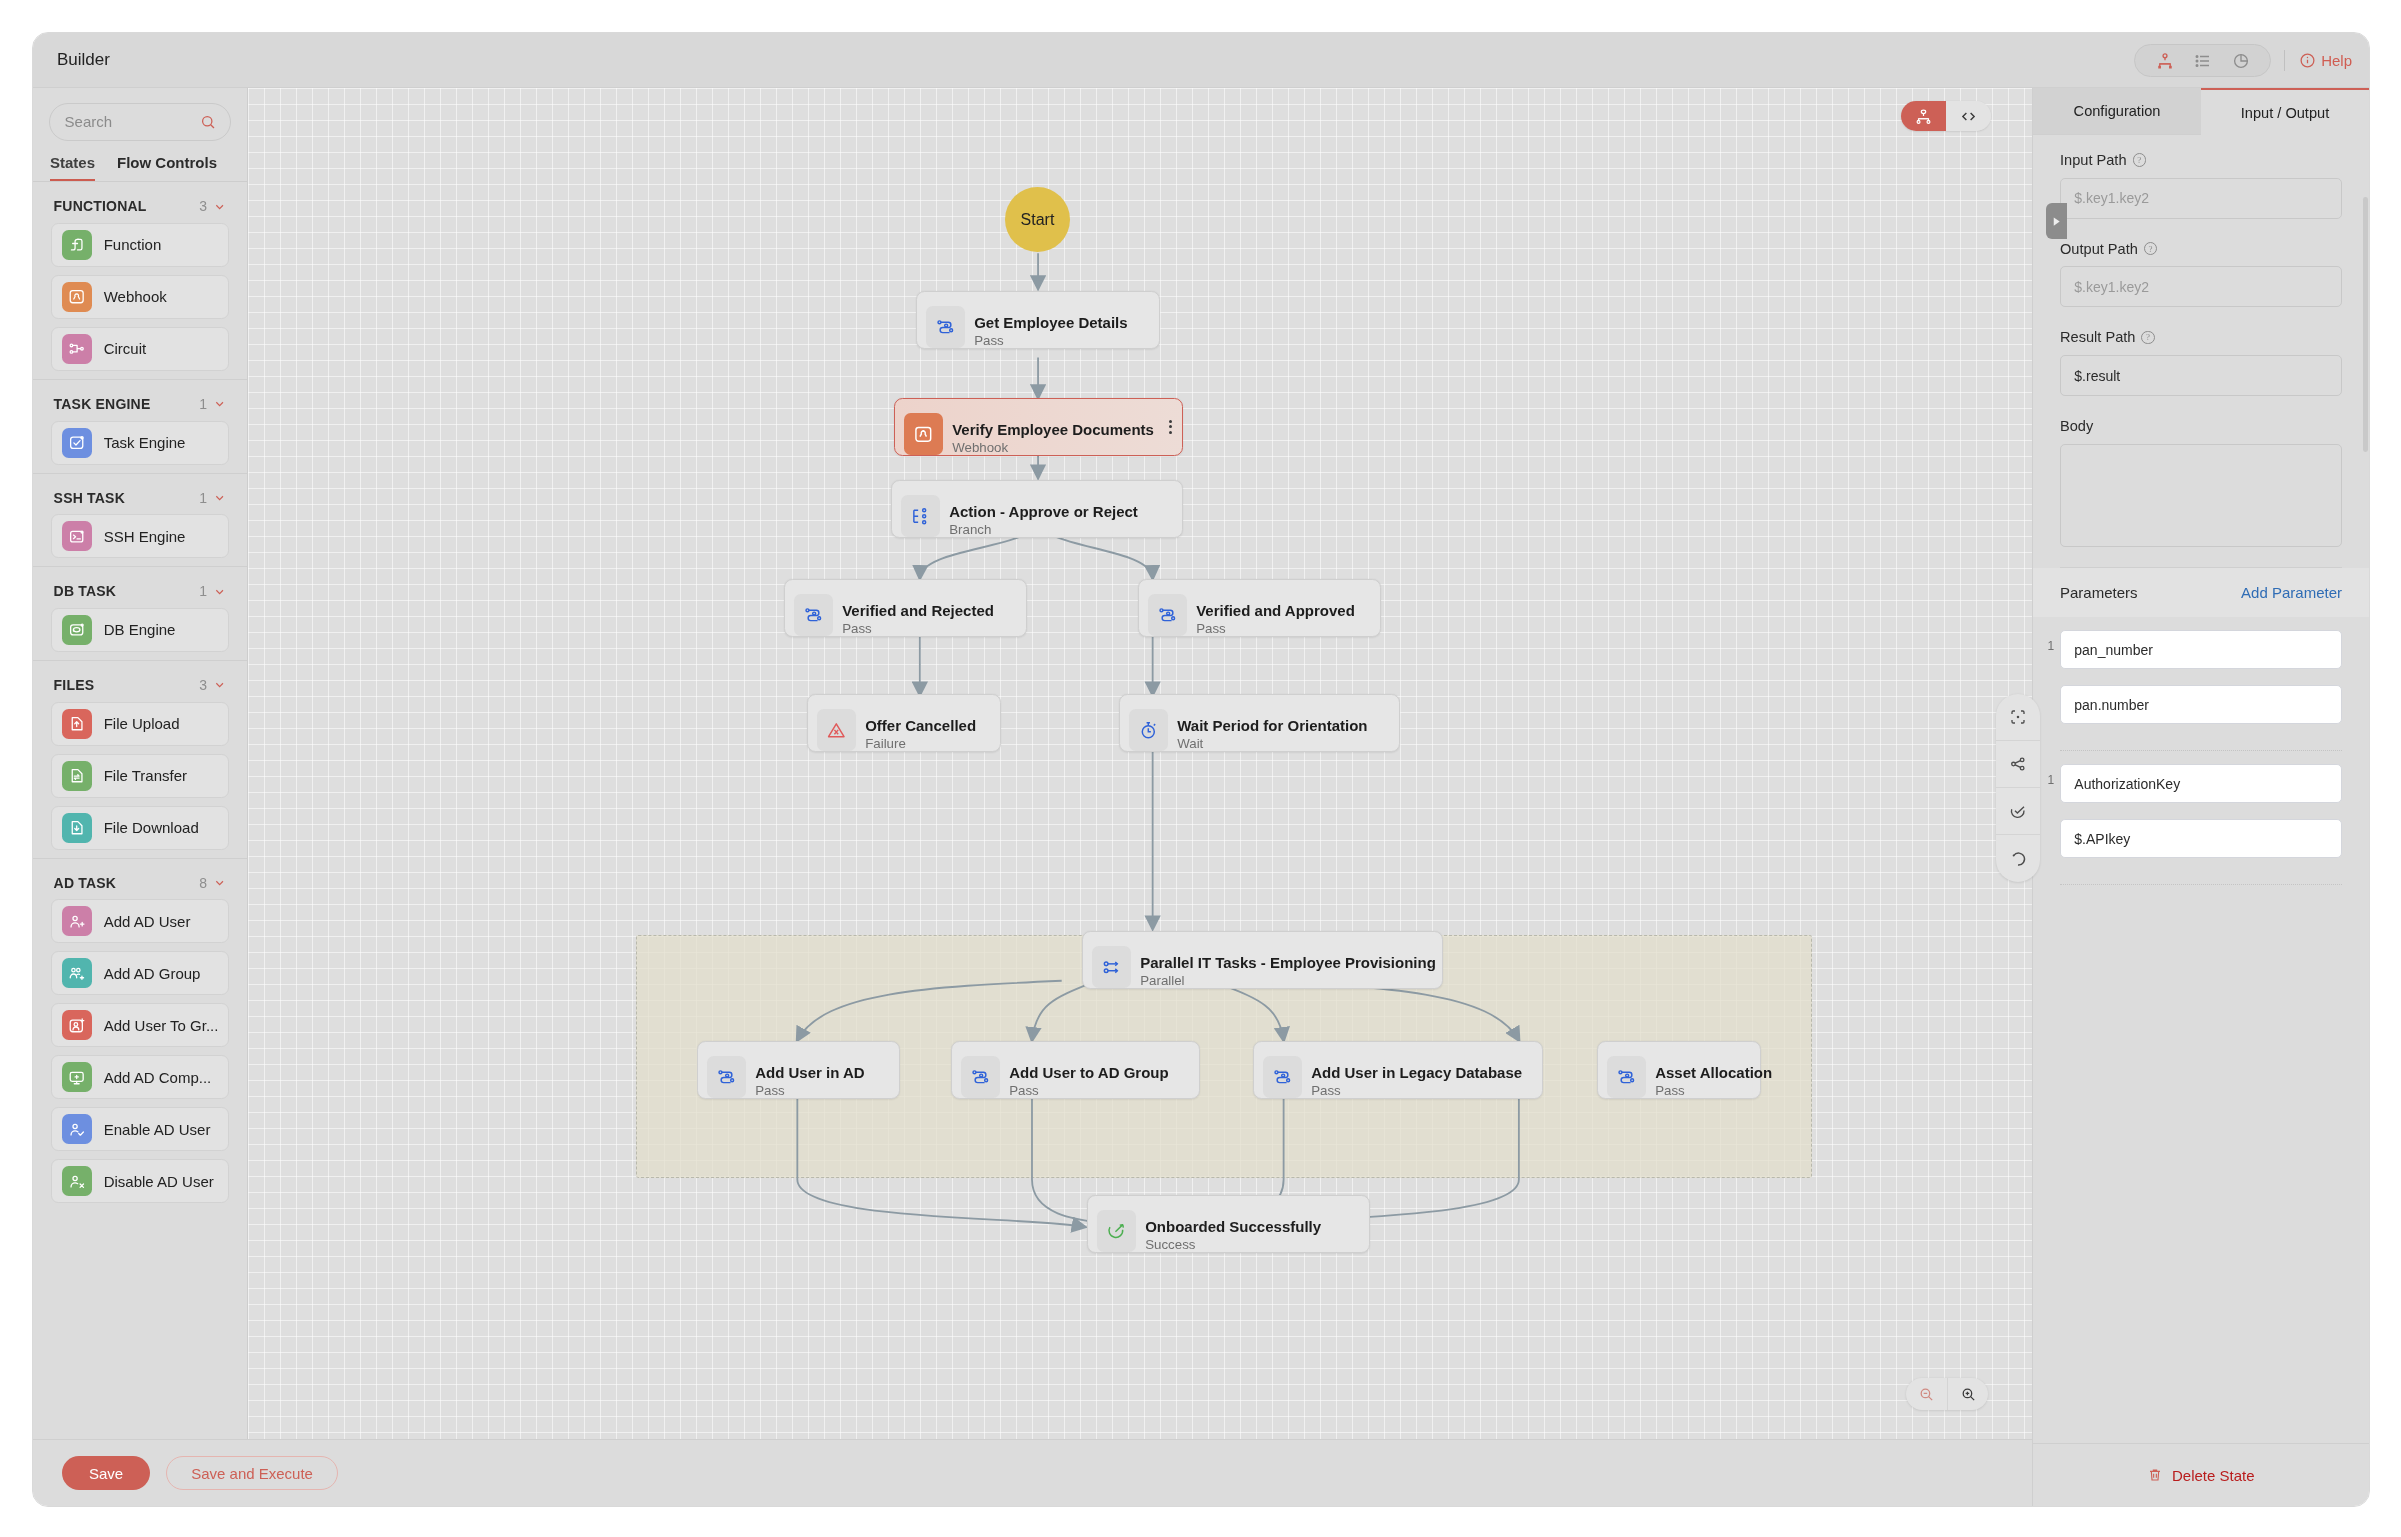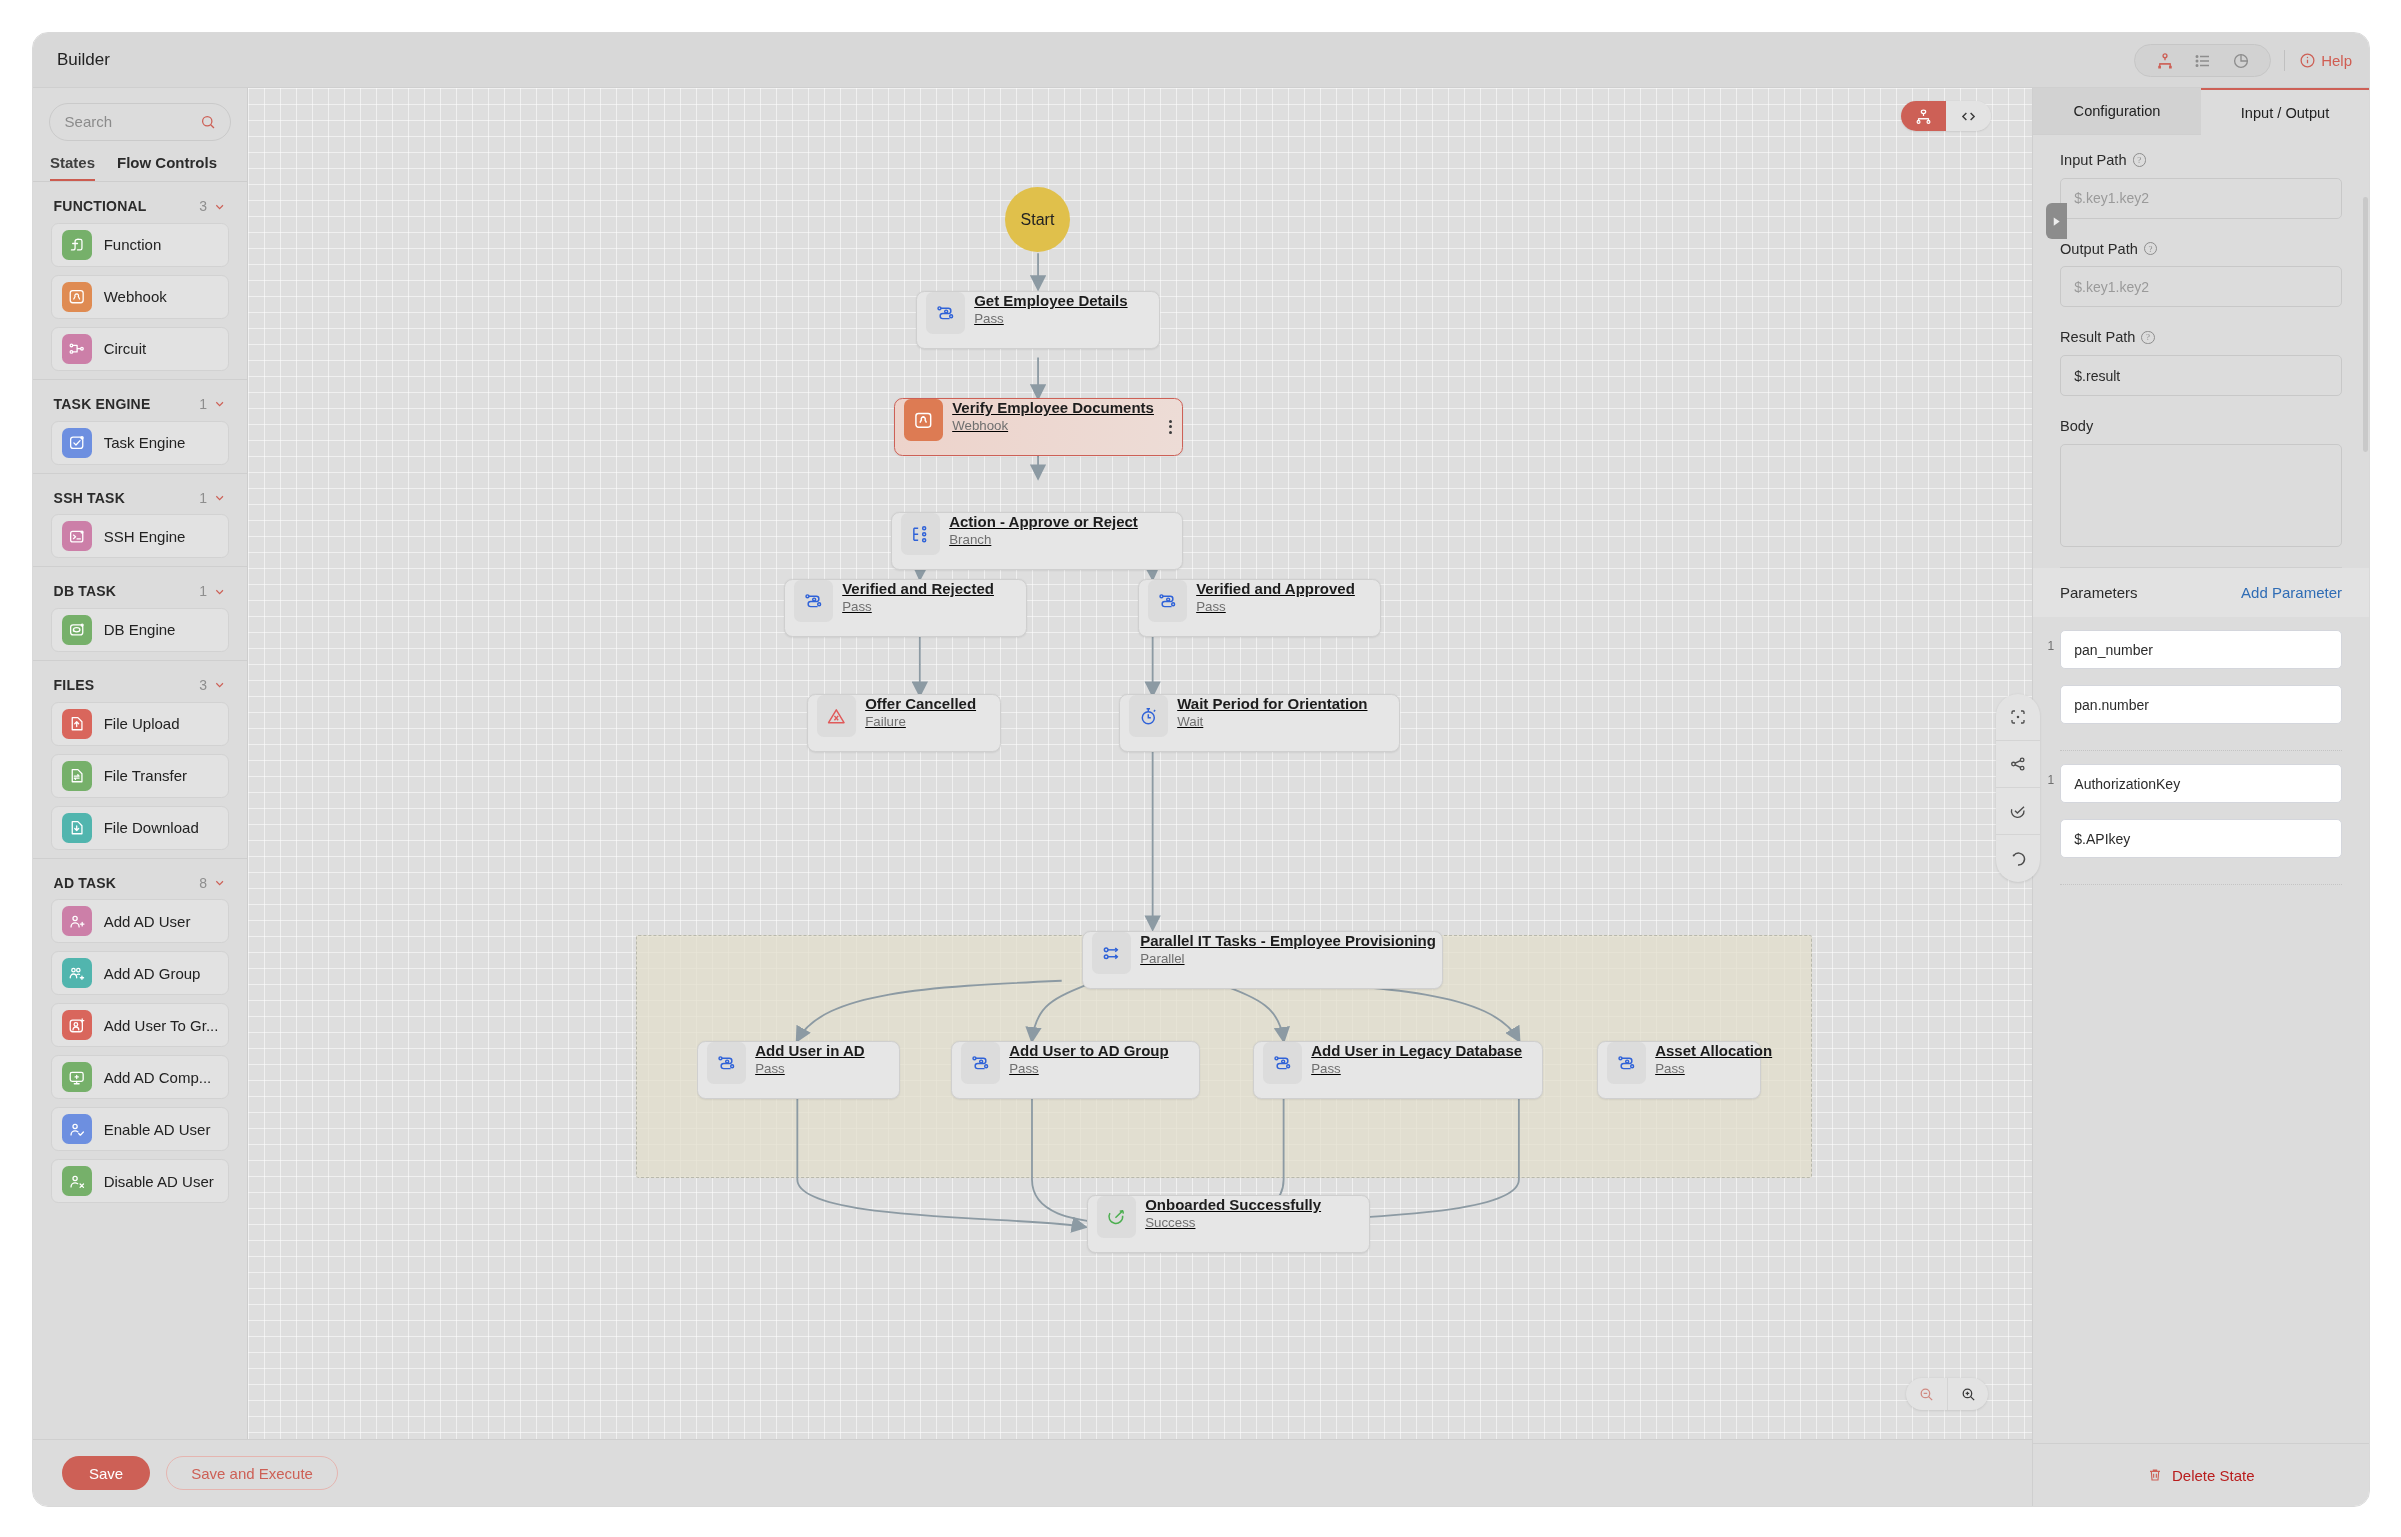--- a/index.html
+++ b/index.html
@@ -216,26 +216,25 @@
     background: #e0c04b;
     display: flex; align-items: center; justify-content: center;
     font-size: 16px; color: #222; cursor: pointer;
   }
 
   .node {
     position: absolute;
     background: #e6e6e6;
     border: 0.9px solid #cfcfcf;
     border-radius: 8.5px;
-    display: flex; align-items: flex-start;
+    display: flex; align-items: flex-end;
     padding: 0 11px 0 8.5px;
     box-shadow: 0 0.6px 1.8px rgba(0,0,0,.07);
     cursor: pointer;
     height: 58px;
-    text-decoration: underline;
   }
   .node.selected {
     background: linear-gradient(90deg,#edd3cb,#eddcd6);
     border: 1.2px solid #cd6056;
   }
   .node-ico {
     width: 39px; height: 42px; border-radius: 6.7px;
     background: #dcdcdc;
     display: flex; align-items: center; justify-content: center;
     flex: none; margin-right: 9.7px;
@@ -753,21 +752,21 @@
           <div class="node-title">Verify Employee Documents</div>
           <div class="node-sub">Webhook</div>
         </div>
         <div class="node-menu">
             <i></i>
             <i></i>
             <i></i>
           </div>
       </div>
 
-      <div class="node" style="left:643px; top:392px; width:292px;margin-top:32px;">
+      <div class="node" style="left:643px; top:392px; width:292px;">
         <div class="node-ico">
           <svg width="20.6" height="20.6" viewBox="0 0 24 24" fill="none" stroke="#2f62d8" stroke-width="1.7">
             <path d="M4.5 5v14M4.5 5h5M4.5 12h5M4.5 19h5"></path>
             <circle cx="16.5" cy="5" r="1.8"></circle>
               <circle cx="16.5" cy="12" r="1.8"></circle>
               <circle cx="16.5" cy="19" r="1.8"></circle>
           </svg>
         </div>
         <div class="node-txt">
           <div class="node-title">Action - Approve or Reject</div>

